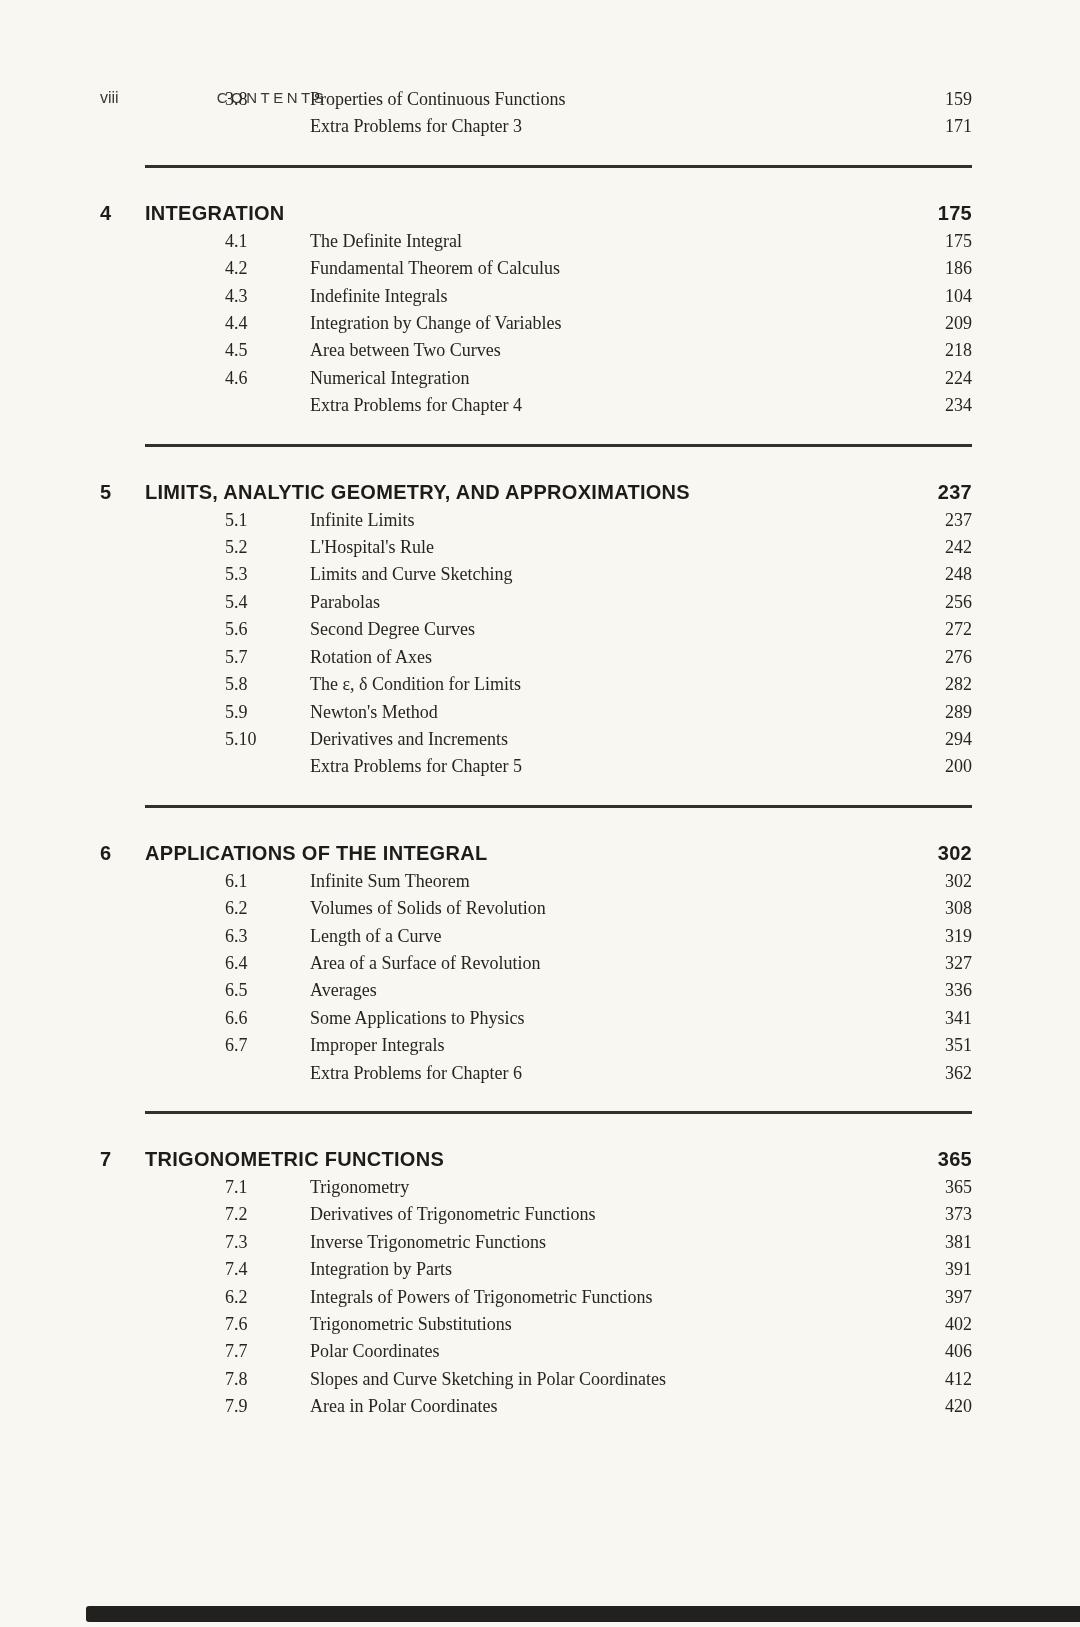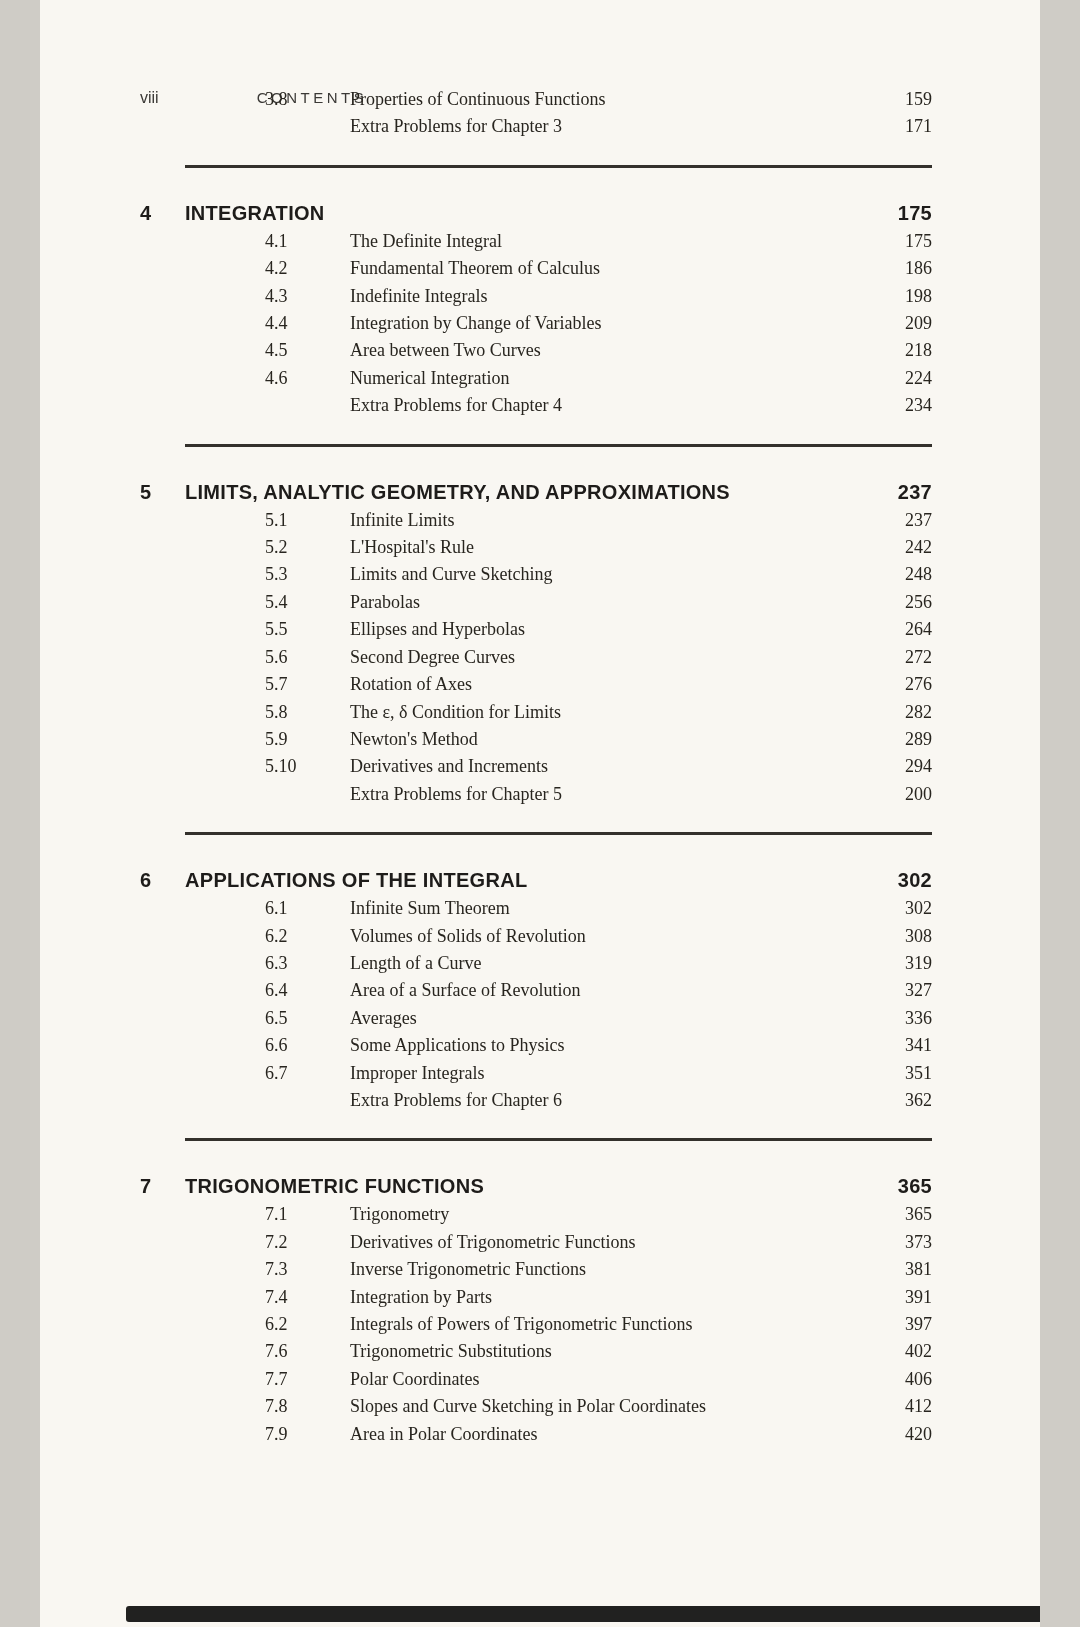--- a/index.html
+++ b/index.html
@@ -1,21 +1,21 @@
 <!DOCTYPE html>
 <html><head>
 <meta charset="utf-8">
 <style>
   * { box-sizing: border-box; }
   html, body { margin: 0; padding: 0; }
   body { background: #cfccc6; }
 
   .page {
     position: relative;
-    width: 1000px;
+    width: 1080px;
     height: 1627px;
     margin: 0 auto;
     background: #f9f7f2;
     color: #24221f;
     overflow: hidden;
     font-family: "Liberation Serif", serif;
   }
 
   .page-header {
     position: absolute;
@@ -117,21 +117,21 @@
           <span class="it-page">175</span>
         </div>
         <div class="item-row">
           <span class="it-num">4.2</span>
           <span class="it-title">Fundamental Theorem of Calculus</span>
           <span class="it-page">186</span>
         </div>
         <div class="item-row">
           <span class="it-num">4.3</span>
           <span class="it-title">Indefinite Integrals</span>
-          <span class="it-page">198</span>
+          <span class="it-page">104</span>
         </div>
         <div class="item-row">
           <span class="it-num">4.4</span>
           <span class="it-title">Integration by Change of Variables</span>
           <span class="it-page">209</span>
         </div>
         <div class="item-row">
           <span class="it-num">4.5</span>
           <span class="it-title">Area between Two Curves</span>
           <span class="it-page">218</span>
@@ -168,25 +168,20 @@
           <span class="it-num">5.3</span>
           <span class="it-title">Limits and Curve Sketching</span>
           <span class="it-page">248</span>
         </div>
         <div class="item-row">
           <span class="it-num">5.4</span>
           <span class="it-title">Parabolas</span>
           <span class="it-page">256</span>
         </div>
         <div class="item-row">
-          <span class="it-num">5.5</span>
-          <span class="it-title">Ellipses and Hyperbolas</span>
-          <span class="it-page">264</span>
-        </div>
-        <div class="item-row">
           <span class="it-num">5.6</span>
           <span class="it-title">Second Degree Curves</span>
           <span class="it-page">272</span>
         </div>
         <div class="item-row">
           <span class="it-num">5.7</span>
           <span class="it-title">Rotation of Axes</span>
           <span class="it-page">276</span>
         </div>
         <div class="item-row">

